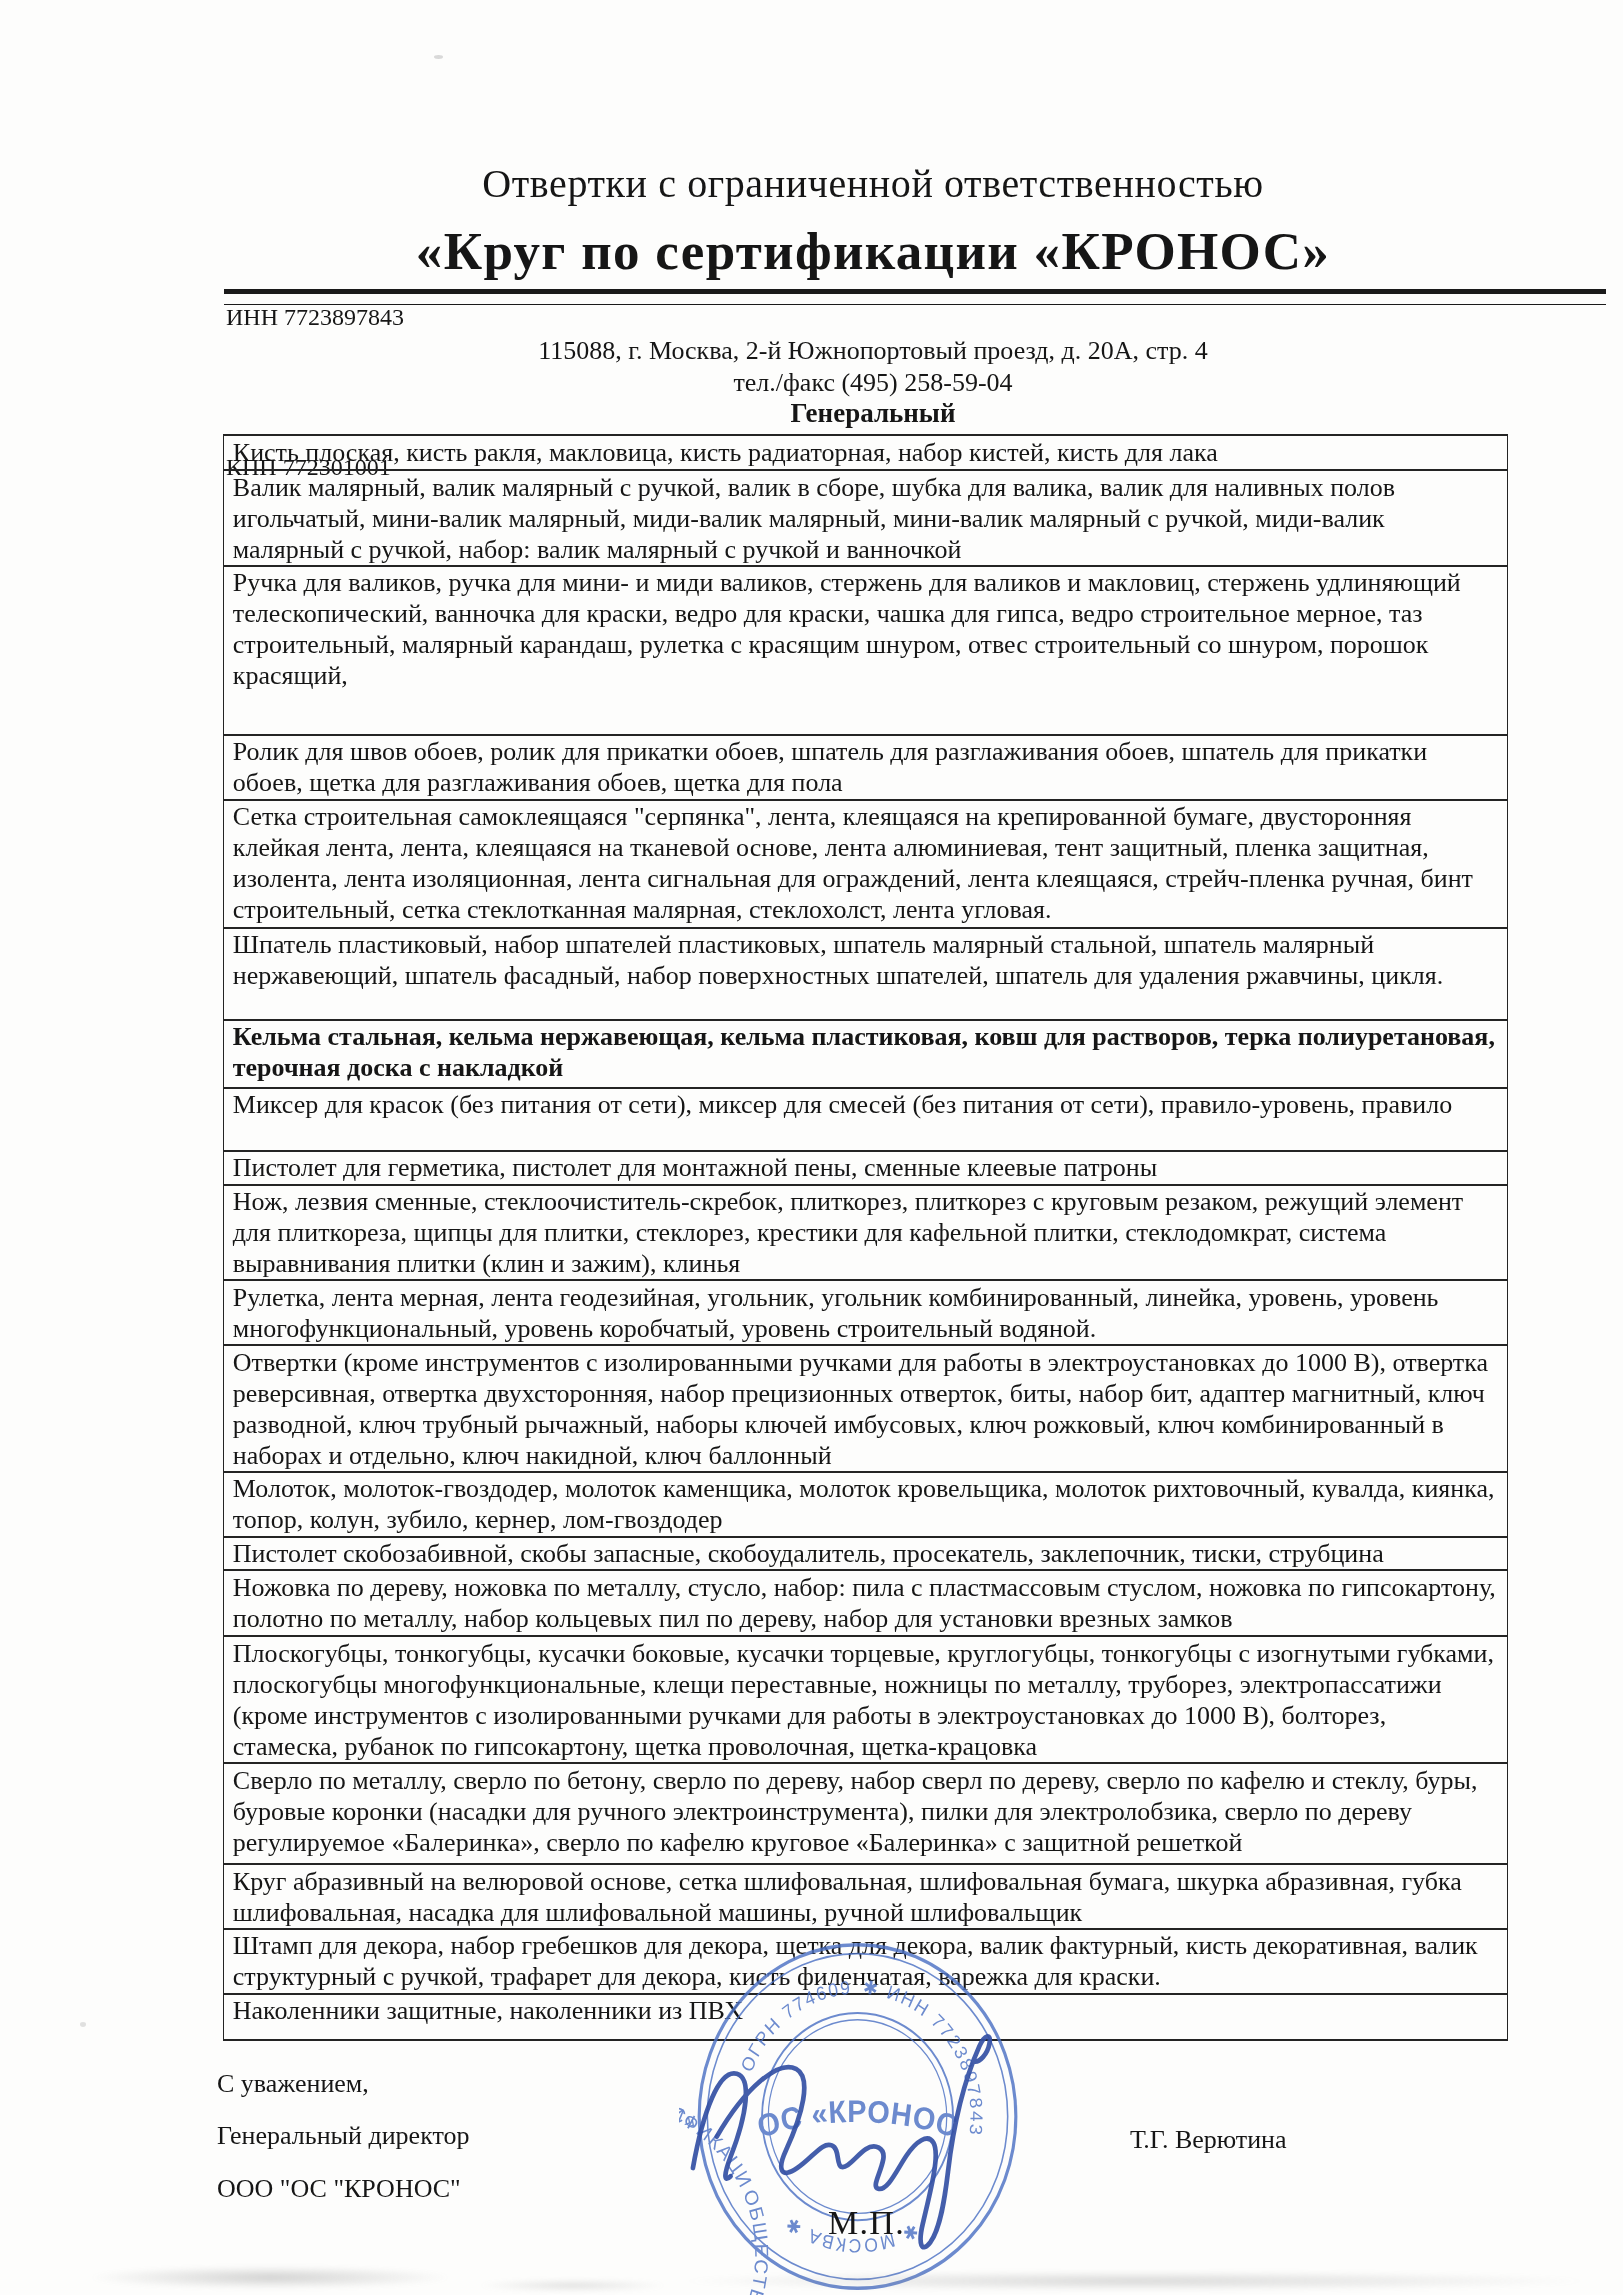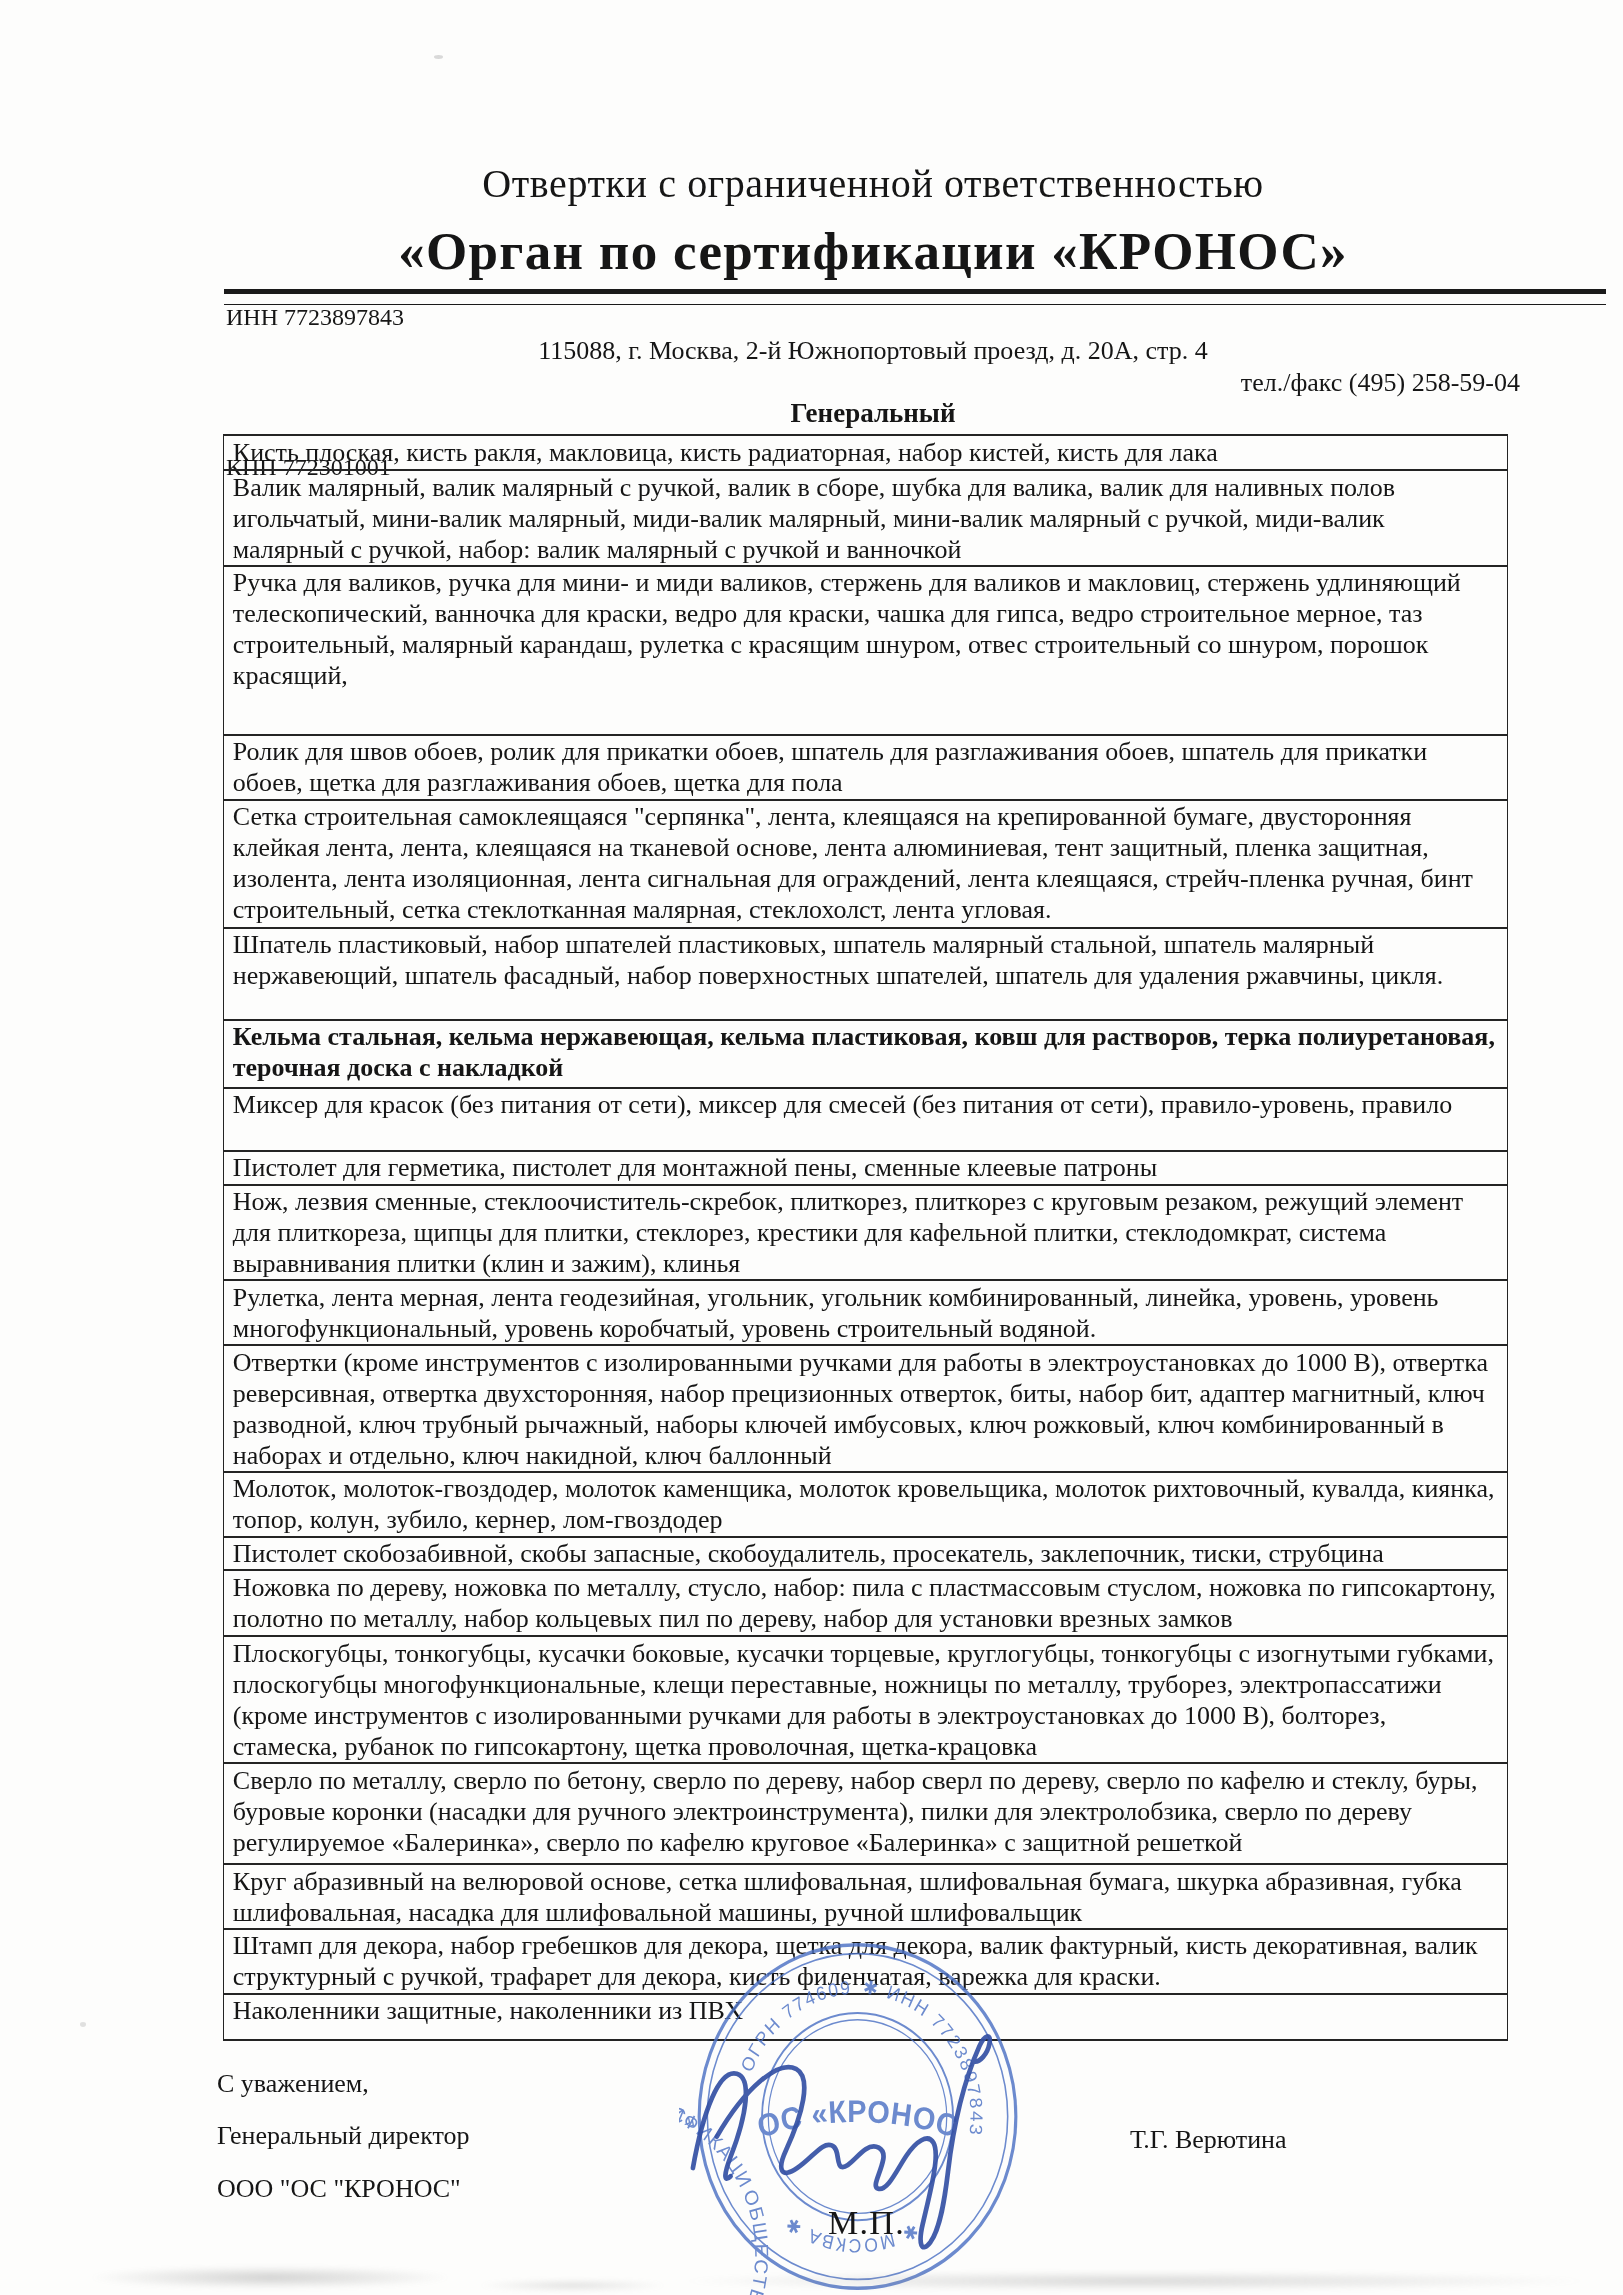--- a/index.html
+++ b/index.html
@@ -28,21 +28,21 @@
     position:absolute;top:303px;left:226px;width:1294px;
     display:flex;justify-content:center;gap:121px;
     font-size:24px;line-height:29px;flex-direction:column;
   }
   .addr-line{
     position:absolute;top:336px;left:226px;width:1294px;
     text-align:center;font-size:26px;line-height:29px;
   }
   .phone-line{
     position:absolute;top:368px;left:226px;width:1294px;
-    text-align:right;font-size:26px;line-height:29px;
+    text-align:center;font-size:26px;line-height:29px;
   }
   .appendix{
     position:absolute;top:398px;left:226px;width:1294px;
     text-align:center;font-size:27px;line-height:30px;font-weight:700;
   }
   
   .ptable{
     position:absolute;top:434px;left:223px;width:1285px;
     border:1.9px solid #242424;border-top-width:2.5px;border-bottom-width:2.5px;
     box-sizing:border-box;
@@ -94,21 +94,21 @@
   .speck{position:absolute;border-radius:50%;background:#b5b5b5;}
   .speck.s1{left:434px;top:55px;width:8.8px;height:3.8px;opacity:.5;}
   .speck.s2{left:80px;top:2022px;width:6.3px;height:5px;opacity:.4;}
 </style>
 </head>
 <body>
 
 <div class="page">
 
   <div class="org-type">Отвертки с ограниченной ответственностью</div>
-  <div class="org-name">«Орган по сертификации «КРОНОС»</div>
+  <div class="org-name">«Круг по сертификации «КРОНОС»</div>
   <div class="head-rule"></div>
   <div class="id-line">
     <span>ИНН 7723897843</span>
     <span>КПП 772301001</span>
   </div>
   <div class="addr-line">115088, г. Москва, 2-й Южнопортовый проезд, д. 20А, стр. 4</div>
   <div class="phone-line">тел./факс (495) 258-59-04</div>
   <div class="appendix">Генеральный</div>
 
   <div class="ptable">

